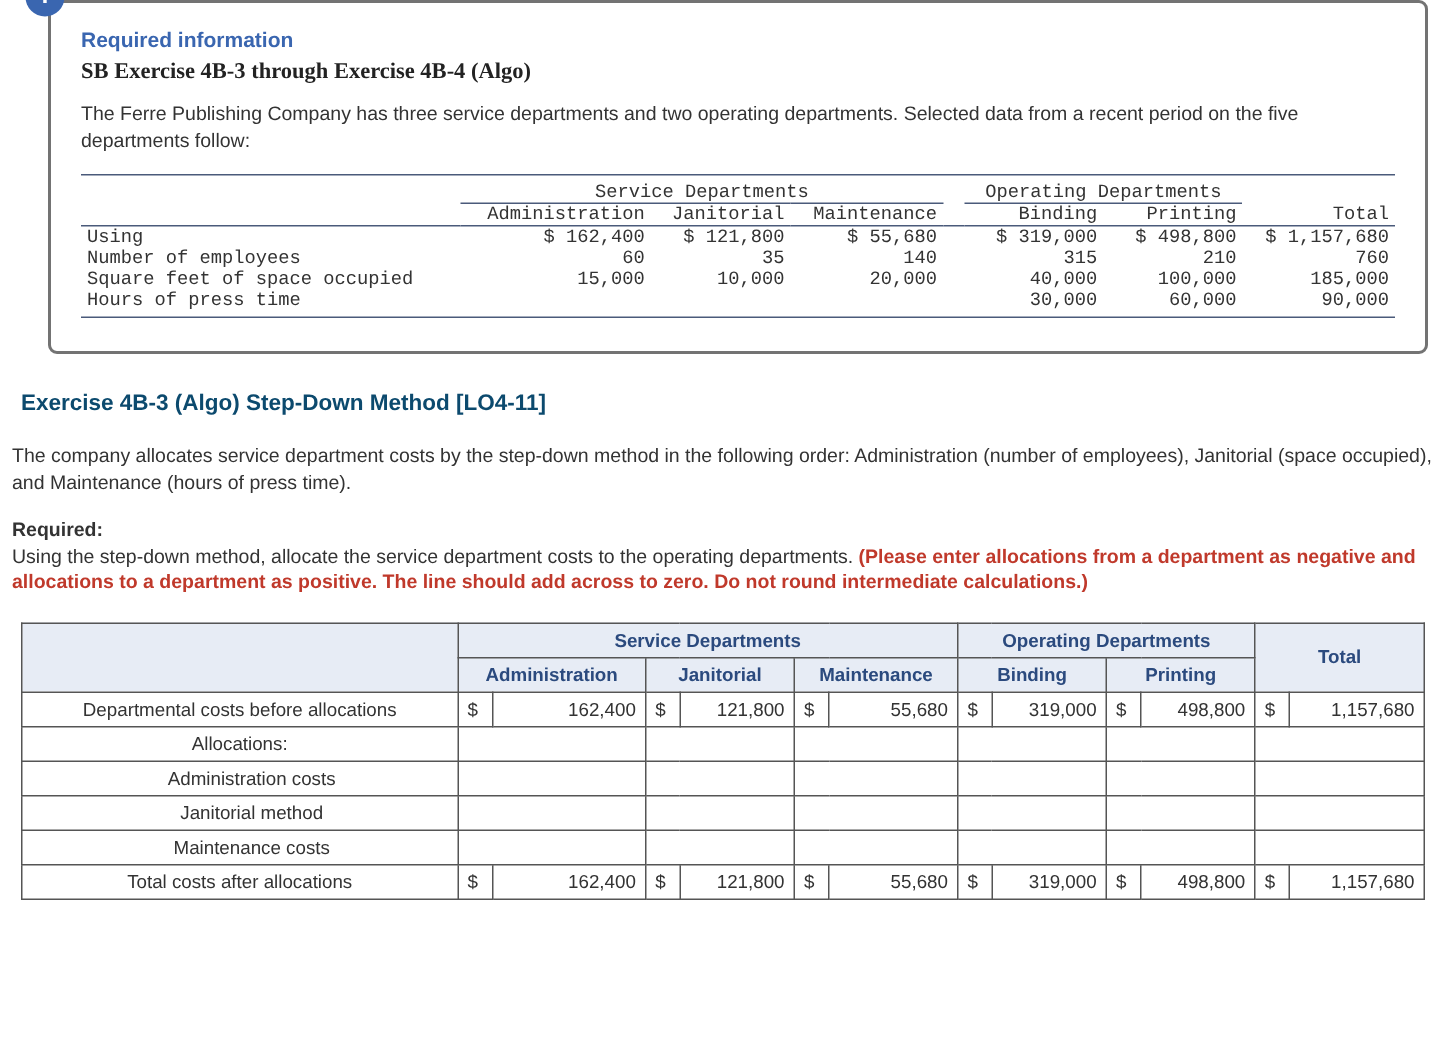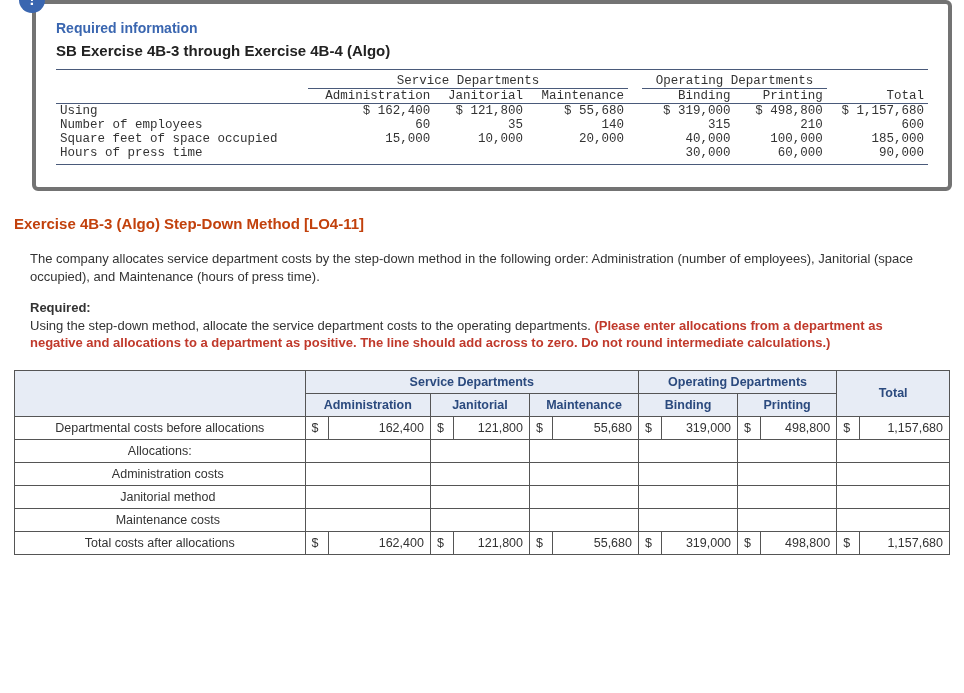--- a/index.html
+++ b/index.html
@@ -5,21 +5,21 @@
   body {
     font-family: Arial, Helvetica, sans-serif;
     font-size: 13px;
     color: #333;
     margin: 0;
     padding: 0;
     width: 964px;
     background: #fff;
   }
   .card {
-    border: 4px solid #737373;
+    border: 2px solid #737373;
     border-radius: 6px;
     margin: 0 12px 0 32px;
     padding: 16px 20px 22px 20px;
     position: relative;
   }
   .badge {
     position: absolute;
     left: -17px;
     top: -17px;
     width: 26px;
@@ -37,40 +37,41 @@
     color: #3a66b0;
     font-weight: bold;
     margin-bottom: 6px;
     font-size: 14px;
   }
   .card-title {
     font-weight: bold;
     font-size: 15px;
     margin-bottom: 10px;
     color:#222;
+    font-family:Liberation Serif, serif;
   }
   .desc { margin-bottom: 14px; line-height:1.35; color:#333;}
   .data-wrap {
     border-top:1px solid #4a5a7a;
     border-bottom:1px solid #4a5a7a;
     padding: 4px 0;
   }
   .data-table {
     font-family: "Courier New", monospace;
     font-size: 12.5px;
     border-collapse: collapse;
     width: 100%;
     color:#333;
   }
   .data-table td { padding: 0 4px; white-space: nowrap; }
   .data-table .sep td { border-top: 1px solid #4a5a7a; }
   .rght { text-align: right; }
   .group-hdr { text-align: center; }
-  .section-title { font-weight: bold; font-size:15px; margin: 24px 0 18px 14px; color:#c2410c;}
-  .block { margin: 0 30px; color:#333; line-height:1.35;}
+  .section-title { font-weight: bold; font-size:15px; margin: 24px 0 18px 14px; color:#0c4a6e;}
+  .block { margin: 0 8px; color:#333; line-height:1.35;}
   .req-bold { font-weight: bold; }
   .red { color: #c0392b; font-weight: bold;}
   .answer-table {
     border-collapse: collapse;
     margin: 18px 14px 0 14px;
     font-size: 12.5px;
     width: calc(100% - 28px);
   }
   .answer-table th, .answer-table td {
     border: 1px solid #555;
@@ -90,20 +91,21 @@
   .answer-table td.empty { background:#fff; }
   .th-total { background:#e7ecf5;}
 </style>
 </head>
 <body>
 
 <div class="card">
   <div class="badge">!</div>
   <div class="req-info">Required information</div>
   <div class="card-title">SB Exercise 4B-3 through Exercise 4B-4 (Algo)</div>
+  <div class="desc">The Ferre Publishing Company has three service departments and two operating departments. Selected data from a recent period on the five departments follow:</div>
 
   <div class="data-wrap">
   <table class="data-table">
     <tbody>
           <tr>
       <td></td>
       <td class="group-hdr" colspan="3" style="border-bottom:1px solid #4a5a7a;">Service Departments</td>
       <td></td>
       <td class="group-hdr" colspan="2" style="border-bottom:1px solid #4a5a7a;">Operating Departments</td>
       <td></td>
@@ -129,21 +131,21 @@
       <td class="rght">$ 1,157,680</td>
     </tr>
     <tr>
       <td>Number of employees</td>
       <td class="rght">60</td>
       <td class="rght">35</td>
       <td class="rght">140</td>
       <td></td>
       <td class="rght">315</td>
       <td class="rght">210</td>
-      <td class="rght">600</td>
+      <td class="rght">760</td>
     </tr>
     <tr>
       <td>Square feet of space occupied</td>
       <td class="rght">15,000</td>
       <td class="rght">10,000</td>
       <td class="rght">20,000</td>
       <td></td>
       <td class="rght">40,000</td>
       <td class="rght">100,000</td>
       <td class="rght">185,000</td>

